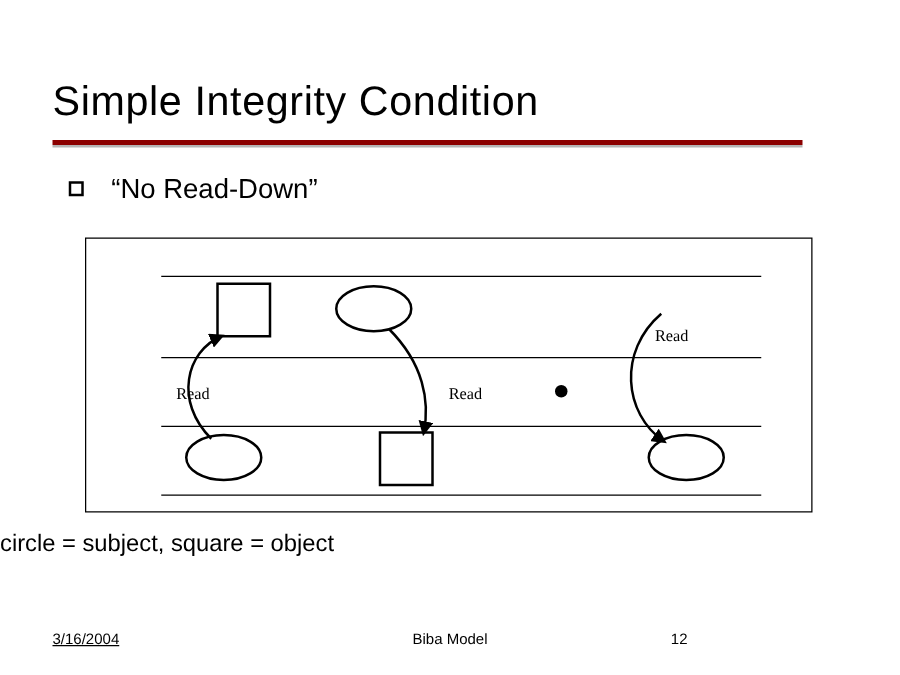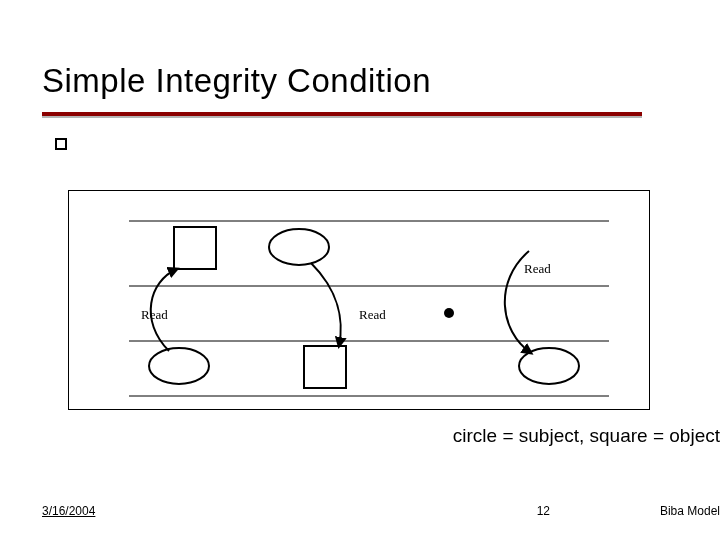--- a/index.html
+++ b/index.html
@@ -74,56 +74,57 @@
     left: 0;
     top: 0;
     width: 582px;
     height: 220px;
   }
   .legend {
     position: absolute;
     left: 0;
     top: 425px;
     width: 720px;
-    text-align: right;
+    text-align: left;
     font-size: 19px;
   }
   .footer-date {
     position: absolute;
     left: 42px;
     bottom: 22px;
     font-size: 12px;
     text-decoration: underline;
   }
   .footer-center {
     position: absolute;
     left: 0;
     bottom: 22px;
     width: 720px;
-    text-align: right;
+    text-align: center;
     font-size: 12px;
   }
   .footer-page {
     position: absolute;
     right: 42px;
     bottom: 22px;
     font-size: 12px;
   }
 </style>
 </head>
 <body>
 
 <div class="slide">
 
   <div class="title">Simple Integrity Condition</div>
   <div class="title-rule"></div>
   <div class="title-rule-shadow"></div>
 
   <div class="bullet-row">
     <span class="bullet-box"></span>
+    <span class="bullet-text">“No Read-Down”</span>
   </div>
 
   <div class="diagram-frame">
     <svg class="diagram-svg" viewBox="0 0 582 220">
 
       <line x1="60" y1="30" x2="540" y2="30" stroke="#000" stroke-width="1"></line>
       <line x1="60" y1="95" x2="540" y2="95" stroke="#000" stroke-width="1"></line>
       <line x1="60" y1="150" x2="540" y2="150" stroke="#000" stroke-width="1"></line>
       <line x1="60" y1="205" x2="540" y2="205" stroke="#000" stroke-width="1"></line>
 

